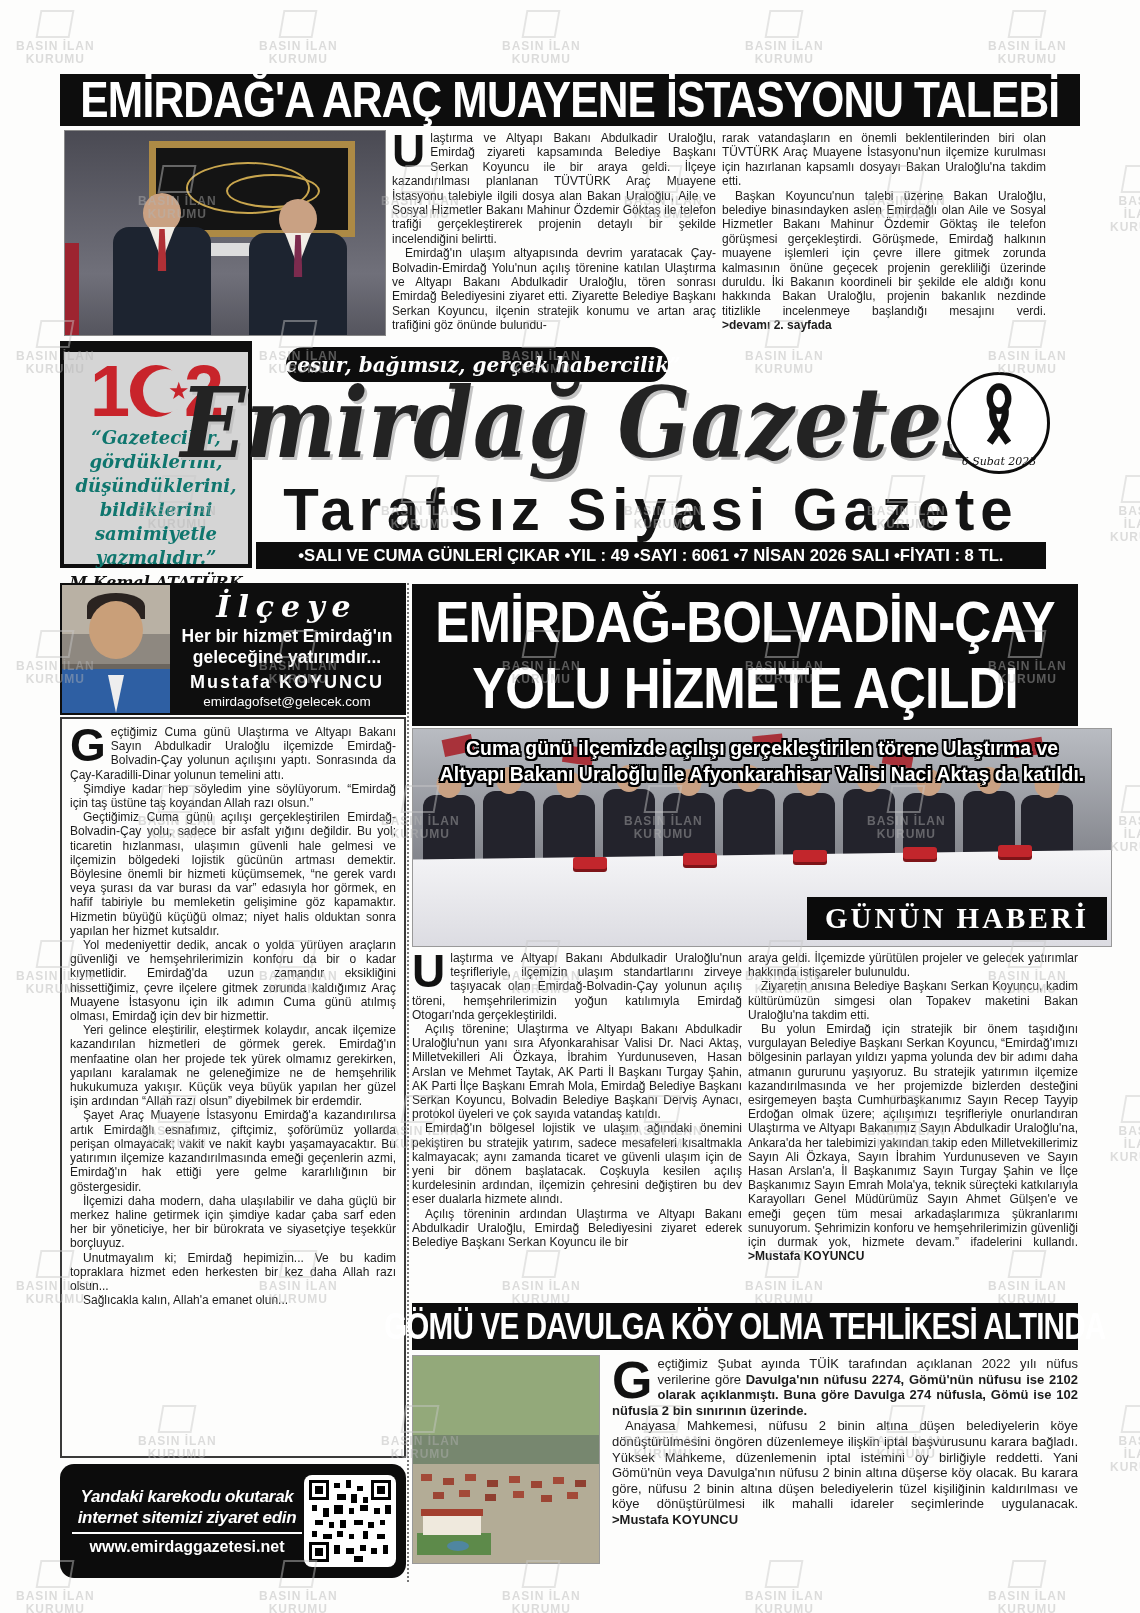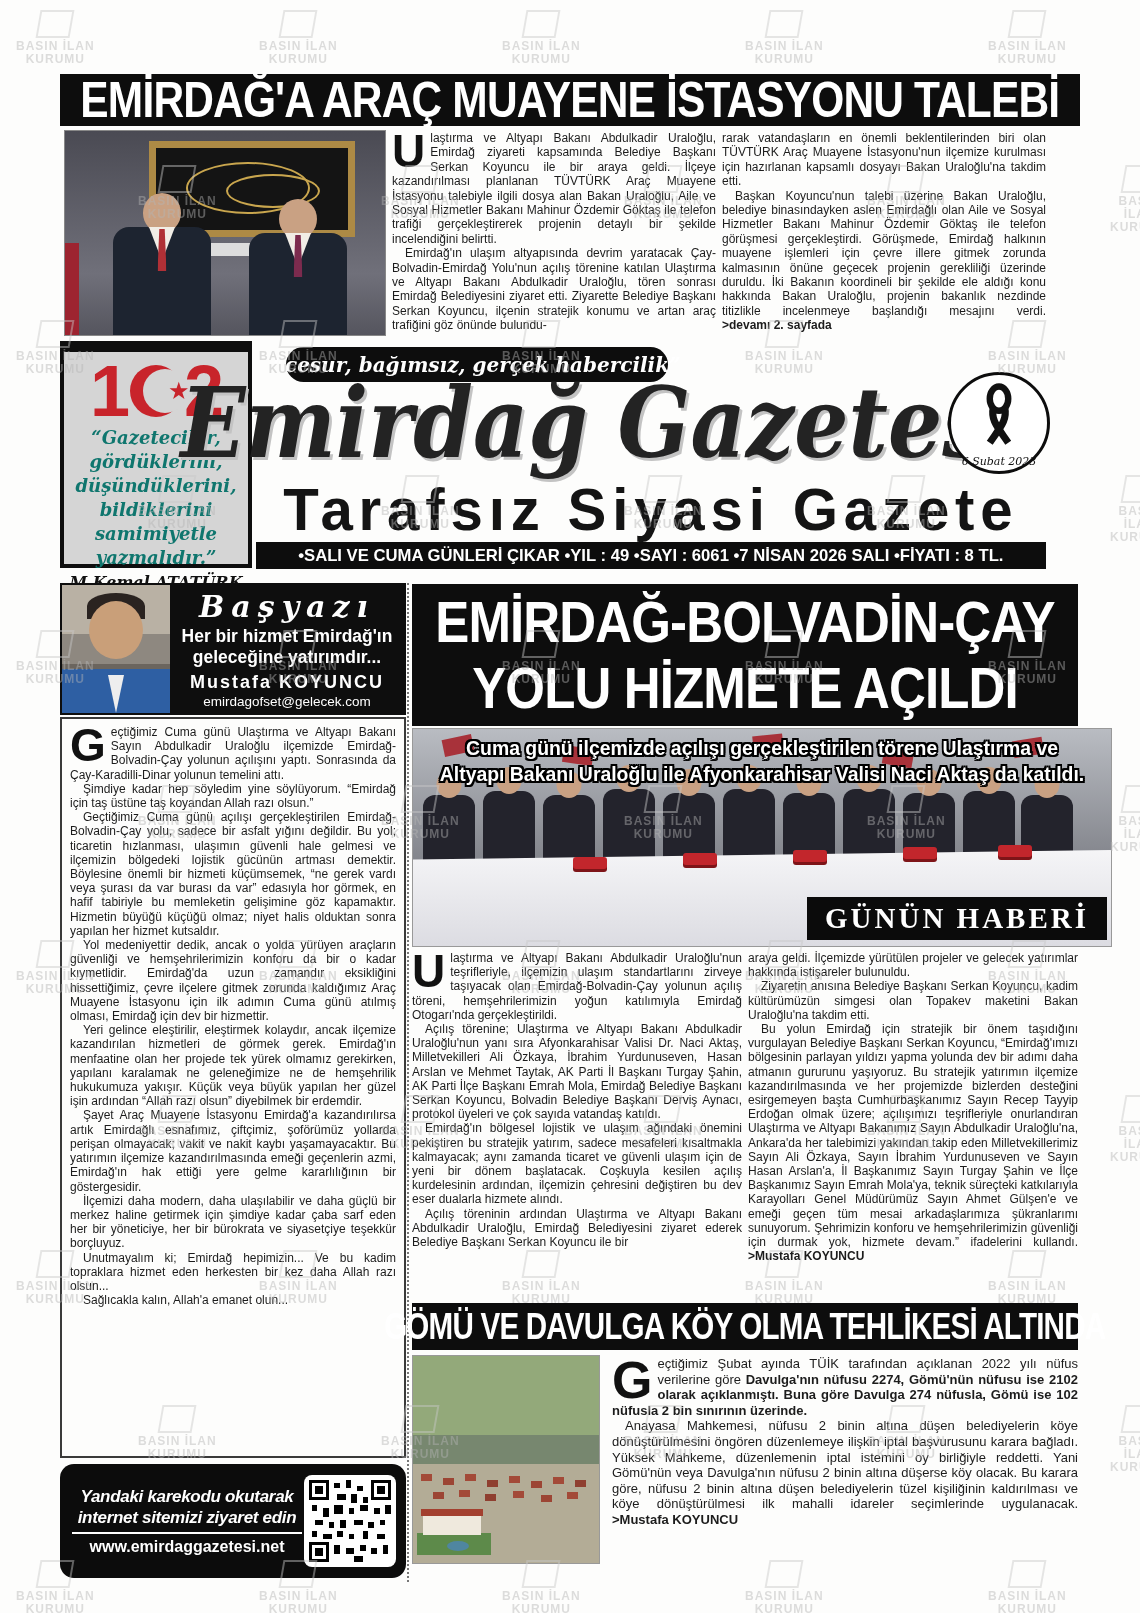--- a/index.html
+++ b/index.html
@@ -186,21 +186,21 @@
   <div class="abs" id="sep-main"></div>
 
   <div class="abs" id="editorial-header">
     <div id="author-photo">
       <div class="hair"></div>
         <div class="head"></div>
         <div class="suit"></div>
         <div class="shirt2"></div>
     </div>
     <div id="editorial-panel">
-      <div id="editorial-script">Başyazı</div>
+      <div id="editorial-script">İlçeye</div>
       <div id="editorial-heading">Her bir hizmet Emirdağ'ın geleceğine yatırımdır...</div>
       <div id="editorial-author">Mustafa KOYUNCU</div>
       <div id="editorial-email">emirdagofset@gelecek.com</div>
     </div>
   </div>
 
   <div class="abs body-text" id="editorial-article">
     <p class="nofirst"><span class="dropcap">G</span><span>eçtiğimiz Cuma günü Ulaştırma ve Altyapı Bakanı Sayın Abdulkadir Uraloğlu ilçemizde Emirdağ-Bolvadin-Çay yolunun açılışını yaptı. Sonrasında da Çay-Karadilli-Dinar yolunun temelini attı.</span></p>
     <p>Şimdiye kadar hep söyledim yine söylüyorum. “Emirdağ için taş üstüne taş koyandan Allah razı olsun.”</p>
     <p>Geçtiğimiz Cuma günü açılışı gerçekleştirilen Emirdağ-Bolvadin-Çay yolu, sadece bir asfalt yığını değildir. Bu yol; ticaretin hızlanması, ulaşımın güvenli hale gelmesi ve ilçemizin bölgedeki lojistik gücünün artması demektir. Böylesine önemli bir hizmeti küçümsemek, “ne gerek vardı veya şurası da var burası da var” edasıyla hor görmek, en hafif tabiriyle bu memleketin gelişimine göz kapamaktır. Hizmetin büyüğü küçüğü olmaz; niyet halis olduktan sonra yapılan her hizmet kutsaldır.</p>

